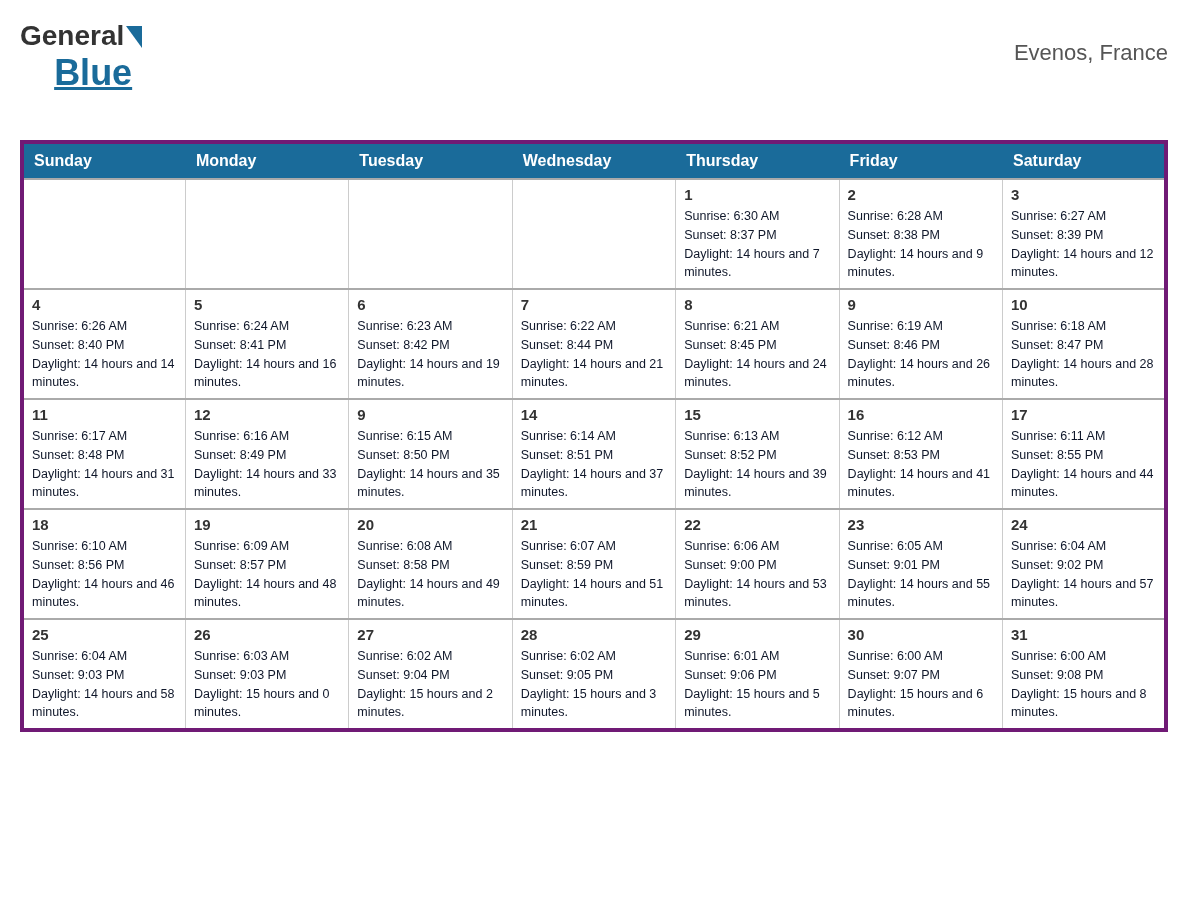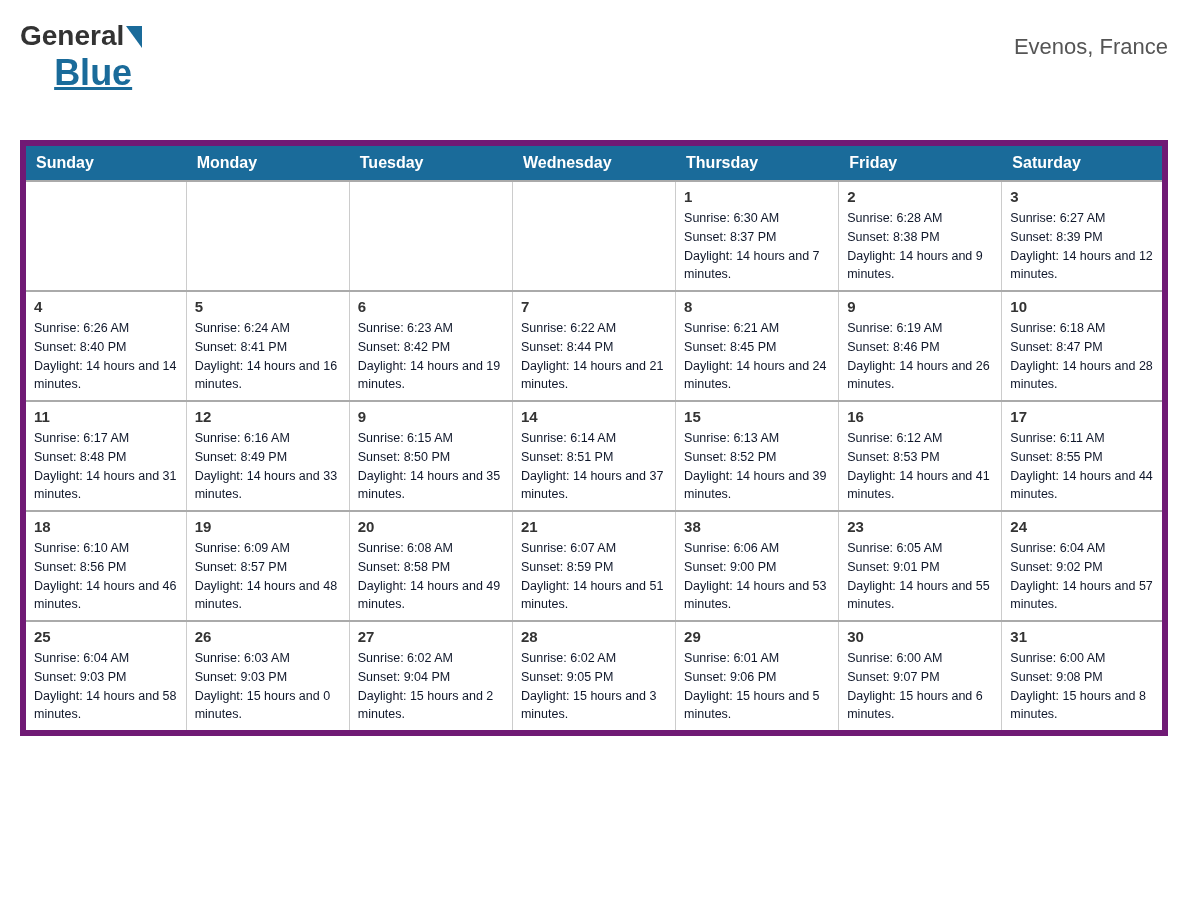--- a/index.html
+++ b/index.html
@@ -50,26 +50,26 @@
       text-align: right;
     }
     .month-year {
       font-size: 52px;
       font-weight: bold;
       color: #333;
     }
     .location {
       font-size: 22px;
       color: #555;
-      margin-top: 14px;
+      margin-top: 20px;
     }
     .calendar {
       width: 100%;
       border-collapse: collapse;
-      border: 6px solid #701a75;
+      border: 4px solid #701a75;
       margin-top: 46px;
     }
     .calendar th {
       background-color: #1a6b9a;
       color: #fff;
       text-align: left;
       padding: 8px 10px;
       font-size: 16px;
       border: 1px solid #1a6b9a;
     }
@@ -219,21 +219,21 @@
         </td>
         <td>
           <span class="day-number">20</span>
           <div class="day-info">Sunrise: 6:08 AM<br>Sunset: 8:58 PM<br>Daylight: 14 hours and 49 minutes.</div>
         </td>
         <td>
           <span class="day-number">21</span>
           <div class="day-info">Sunrise: 6:07 AM<br>Sunset: 8:59 PM<br>Daylight: 14 hours and 51 minutes.</div>
         </td>
         <td>
-          <span class="day-number">38</span>
+          <span class="day-number">22</span>
           <div class="day-info">Sunrise: 6:06 AM<br>Sunset: 9:00 PM<br>Daylight: 14 hours and 53 minutes.</div>
         </td>
         <td>
           <span class="day-number">23</span>
           <div class="day-info">Sunrise: 6:05 AM<br>Sunset: 9:01 PM<br>Daylight: 14 hours and 55 minutes.</div>
         </td>
         <td>
           <span class="day-number">24</span>
           <div class="day-info">Sunrise: 6:04 AM<br>Sunset: 9:02 PM<br>Daylight: 14 hours and 57 minutes.</div>
         </td>

